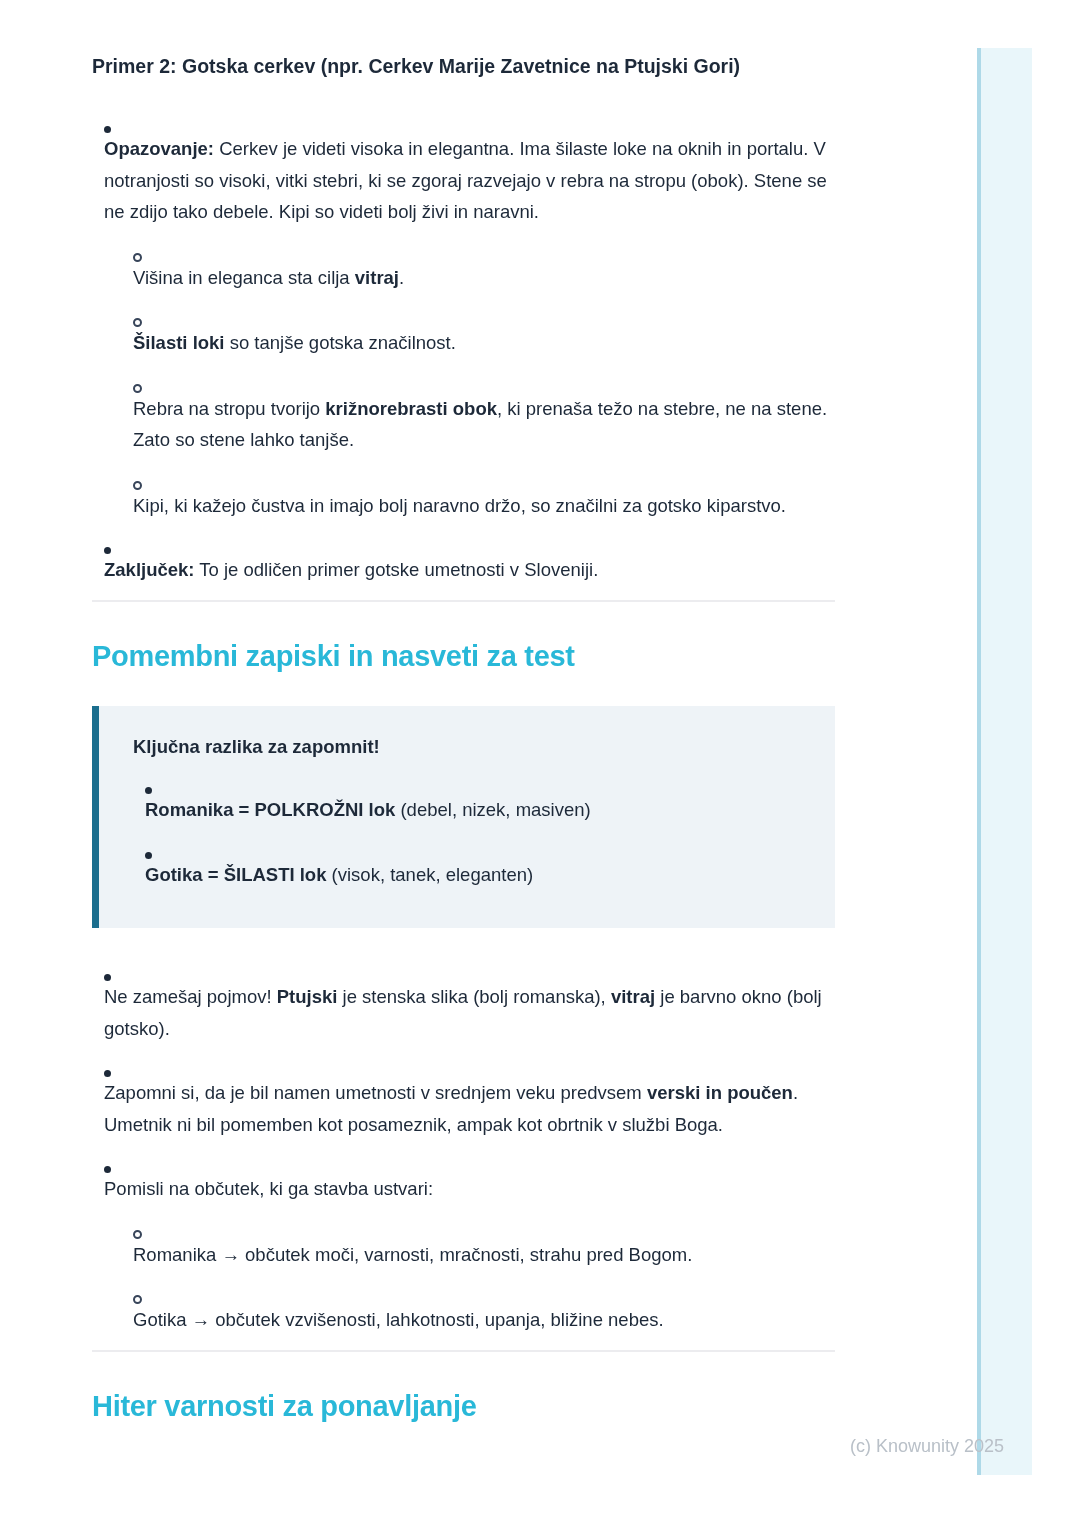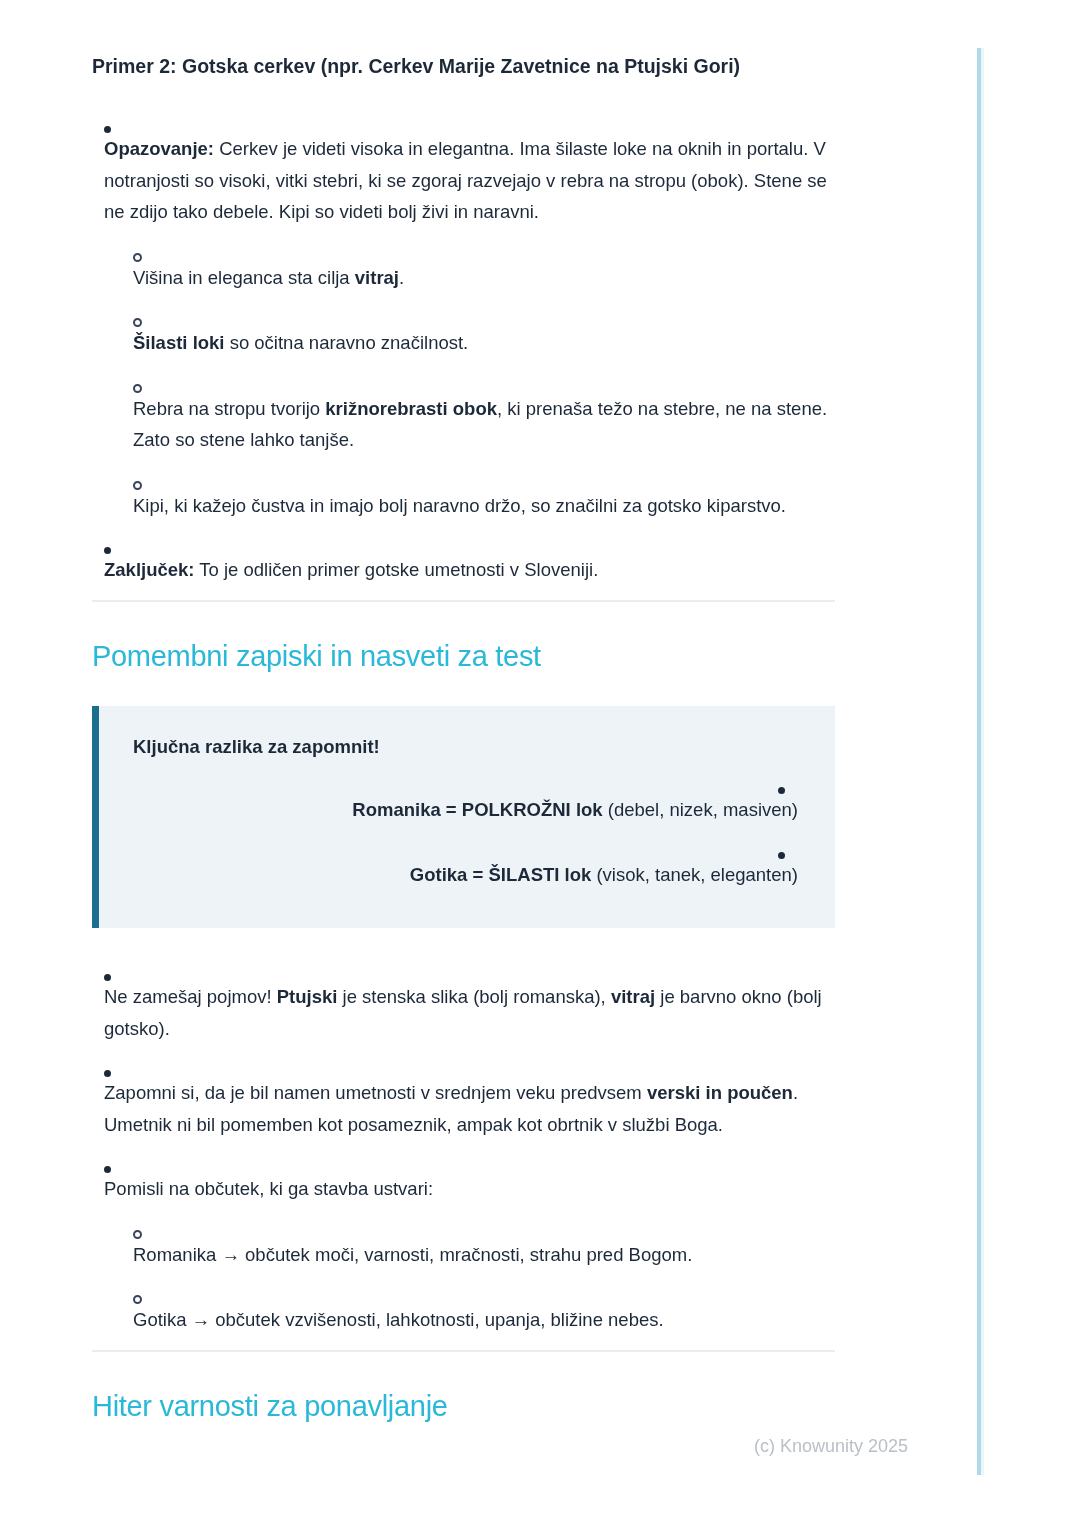--- a/index.html
+++ b/index.html
@@ -7,40 +7,40 @@
     --accent-cyan:#29b8d8;
     --callout-border-teal:#1b6e8e;
     --callout-bg:#eef3f7;
     --edge-strip:#e9f6fa;
     --edge-strip-line:#aed9e8;
     --divider:#ececef;
     --watermark:#b9c0c8;
   }
   *{box-sizing:border-box;}
   body{margin:0;background:#ffffff;font-family:"Liberation Sans",sans-serif;}
-  .page{position:relative;width:984px;height:1528px;background:#ffffff;overflow:hidden;}
+  .page{position:relative;width:1080px;height:1528px;background:#ffffff;overflow:hidden;}
   .edge-strip{position:absolute;left:977px;top:48px;width:55px;height:1427px;
     background:var(--edge-strip);border-left:4px solid var(--edge-strip-line);z-index:0;}
   .content{position:absolute;left:92px;top:52px;width:743px;z-index:1;color:var(--text);}
   .doc-title{font-size:19.5px;line-height:28px;font-weight:bold;margin:0 0 34px 0;color:var(--text);}
   .list{display:block;}
   .li{display:flex;margin:0 0 14px 0;font-size:18.5px;line-height:31.5px;color:var(--text);flex-direction:column;}
   .li.ind1{margin-left:12px;}
   .li.ind2{margin-left:41px;}
   .marker{flex:0 0 auto;display:block;}
   .marker.filled{width:7px;height:7px;border-radius:50%;background:var(--text);margin:12px 13px 0 0;}
   .marker.hollow{width:9px;height:9px;border-radius:50%;border:2px solid #38455a;background:transparent;margin:11px 15px 0 0;}
   .li-text{flex:1;}
   .li-text b{font-weight:bold;}
   hr.sep{border:none;border-top:2px solid var(--divider);margin:12px 0 0 0;width:100%;}
-  h2.section{color:var(--accent-cyan);font-size:29px;line-height:36px;font-weight:normal;margin:36px 0 0 0;letter-spacing:-0.3px;}
+  h2.section{color:var(--accent-cyan);font-size:29px;line-height:36px;font-weight:bold;margin:36px 0 0 0;letter-spacing:-0.3px;}
   .callout{margin-top:32px;background:var(--callout-bg);border-left:7px solid var(--callout-border-teal);
-    padding:25px 37px 24px 34px;}
+    padding:25px 20px 24px 34px;}
   .callout-title{font-size:18.5px;line-height:31.5px;font-weight:bold;margin:0 0 13px 0;color:var(--text);}
-  .callout .li{margin-left:12px;align-items:flex-end;}
+  .callout .li{margin-left:12px;}
   .notes-list{margin-top:34px;}
   .watermark{position:absolute;top:1437px;right:76px;font-size:18px;line-height:18px;
     color:var(--watermark);z-index:2;}
 </style>
 </head>
 <body>
 
 <div class="page">
 
   <div class="edge-strip"></div>
@@ -53,21 +53,21 @@
         <div class="li ind1">
           <span class="marker filled"></span>
           <span class="li-text"><b>Opazovanje:</b><span> Cerkev je videti visoka in elegantna. Ima šilaste loke na oknih in portalu. V notranjosti so visoki, vitki stebri, ki se zgoraj razvejajo v rebra na stropu (obok). Stene se ne zdijo tako debele. Kipi so videti bolj živi in naravni.</span></span>
         </div>
         <div class="li ind2">
           <span class="marker hollow"></span>
           <span class="li-text"><span>Višina in eleganca sta cilja </span><b>vitraj</b><span>.</span></span>
         </div>
         <div class="li ind2">
           <span class="marker hollow"></span>
-          <span class="li-text"><b>Šilasti loki</b><span> so očitna naravno značilnost.</span></span>
+          <span class="li-text"><b>Šilasti loki</b><span> so tanjše gotska značilnost.</span></span>
         </div>
         <div class="li ind2">
           <span class="marker hollow"></span>
           <span class="li-text"><span>Rebra na stropu tvorijo </span><b>križnorebrasti obok</b><span>, ki prenaša težo na stebre, ne na stene. Zato so stene lahko tanjše.</span></span>
         </div>
         <div class="li ind2">
           <span class="marker hollow"></span>
           <span class="li-text"><span>Kipi, ki kažejo čustva in imajo bolj naravno držo, so značilni za gotsko kiparstvo.</span></span>
         </div>
         <div class="li ind1">

